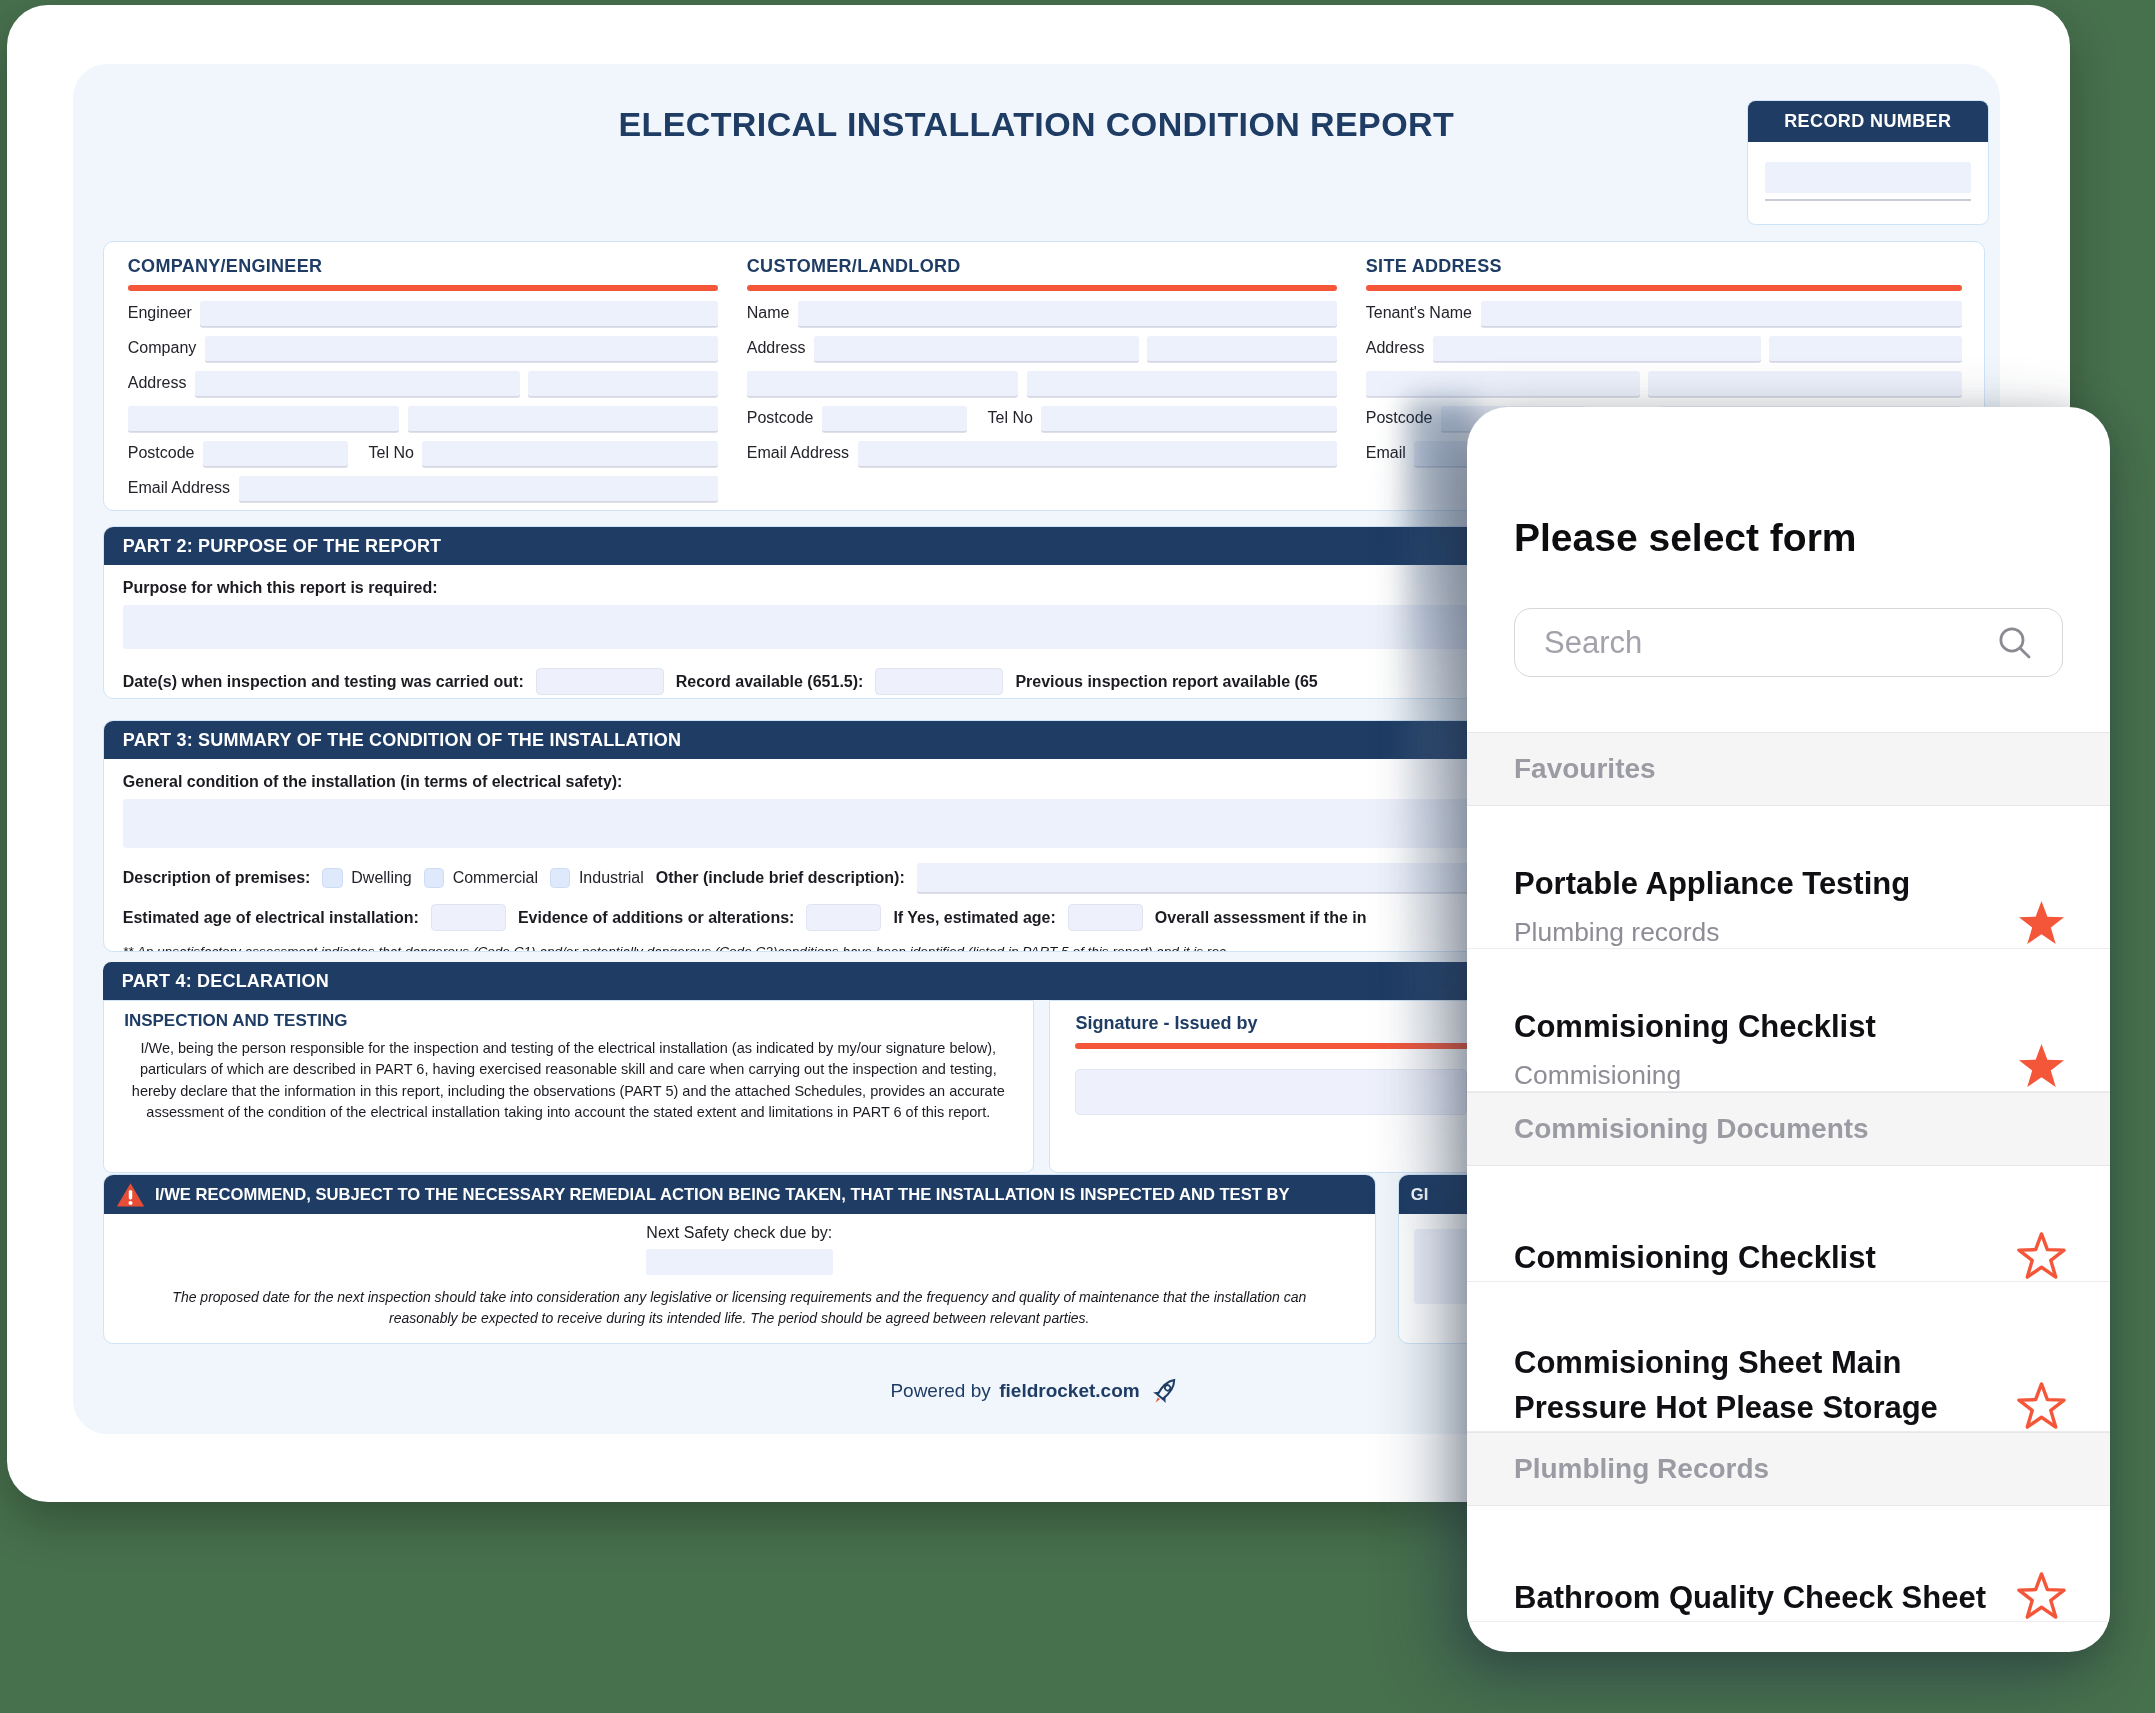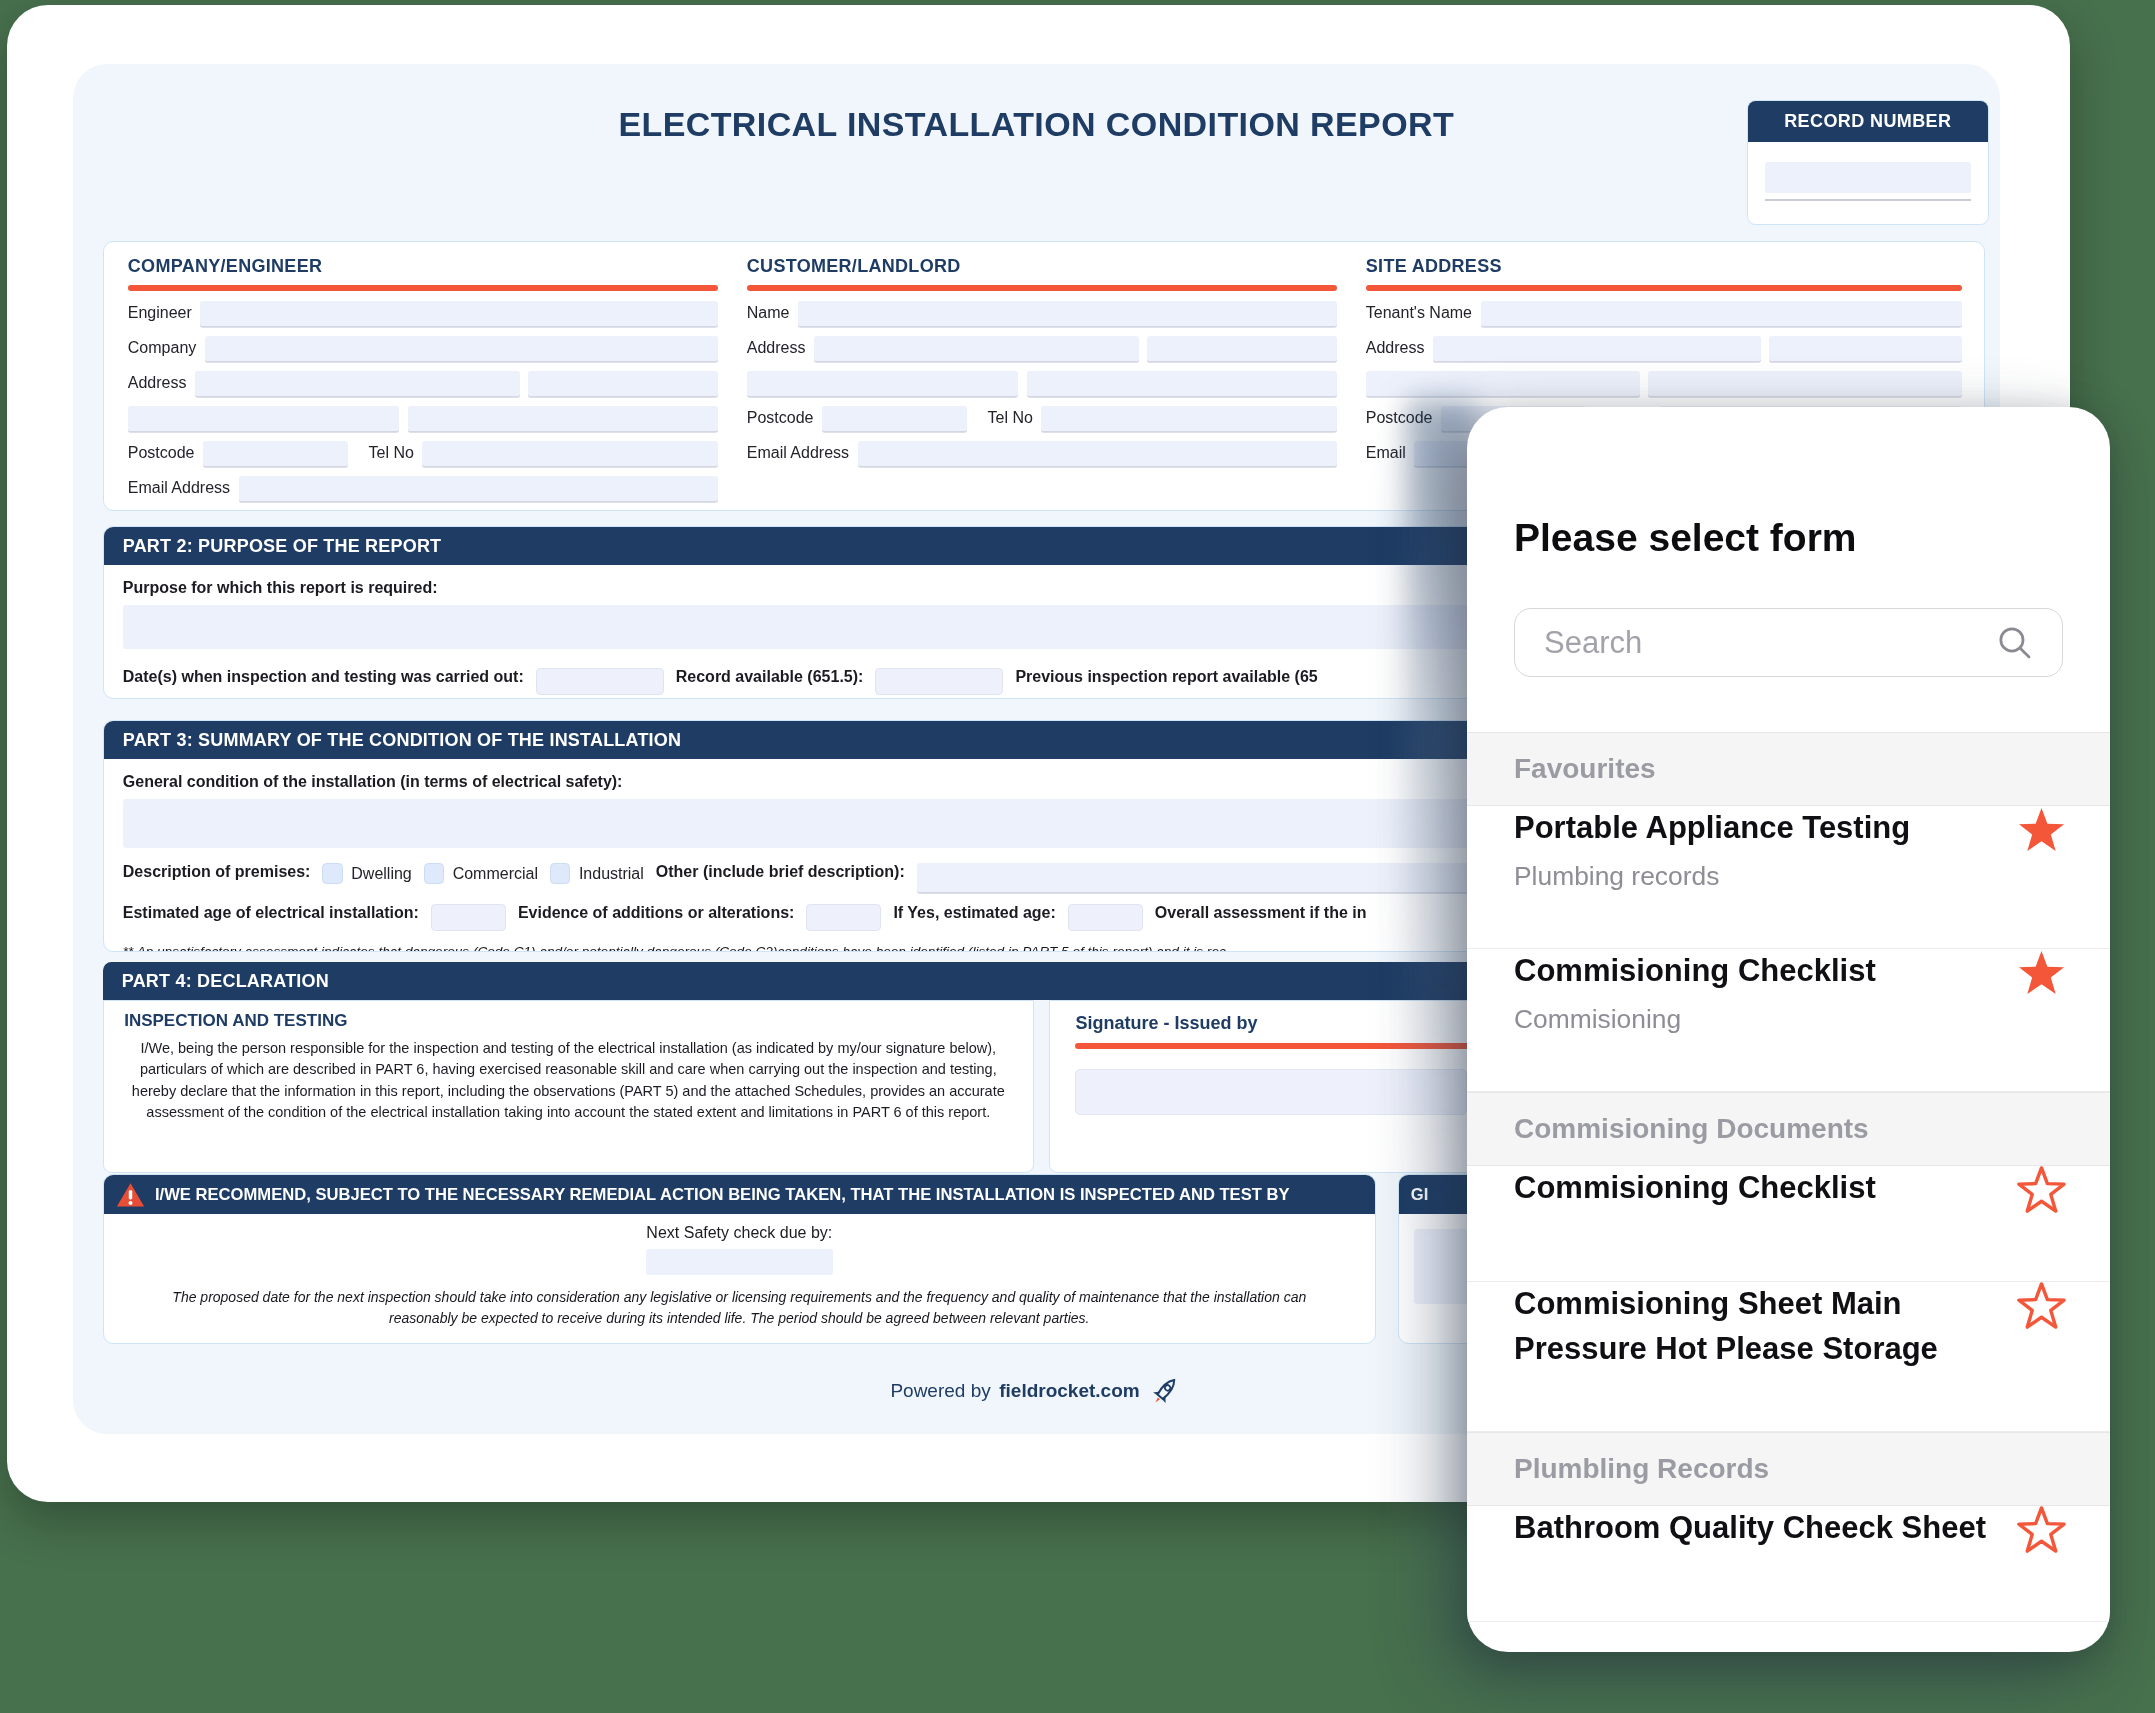--- a/index.html
+++ b/index.html
@@ -36,21 +36,21 @@
   .ml{margin-left:12px;}
 
   
   .partbox{overflow:hidden;}
   .part-header{height:38px;background:#1e3c64;display:flex;align-items:center;padding:0 19px;color:#fff;
                font-weight:700;font-size:18px;letter-spacing:0.2px;}
   .part-body{padding:13.6px 19px;}
   .blabel{font-size:16px;font-weight:700;color:#1b1b22;white-space:nowrap;}
   .rlabel{font-size:16px;color:#23232b;white-space:nowrap;}
   .textarea{margin-top:8.5px;height:44px;background:#edf1fb;border-radius:3.4px;}
-  .inline-row{display:flex;align-items:flex-start;gap:12px;margin-top:19px;}
+  .inline-row{display:flex;align-items:center;gap:12px;margin-top:19px;}
   .sinput{width:128px;height:27px;background:#eef1fb;border:1.7px solid #dfe3f2;border-radius:4.3px;box-sizing:border-box;}
   .sinput.tiny{width:75px;}
   .part2{left:30px;top:462px;width:1882px;height:173px;}
   .part3{left:30px;top:656px;width:1882px;height:232px;}
   .cb{width:20.4px;height:20.4px;background:#dfe9fc;border:1.7px solid #cddcf5;border-radius:4.3px;box-sizing:border-box;}
   .cbwrap{display:flex;align-items:center;gap:8.5px;}
   .grow{flex:1;}
   .foot-note{margin-top:12.8px;font-size:13.6px;font-style:italic;color:#15151c;font-weight:500;white-space:nowrap;overflow:hidden;}
 
   
@@ -88,21 +88,21 @@
          overflow:hidden;z-index:10;box-shadow:-24px 25.6px 68px rgba(40,55,80,.45),0 10.2px 38px rgba(0,0,0,.22);}
   .modal-head{padding:109px 47px 0;}
   .m-title{font-size:39px;font-weight:800;color:#0d0d10;}
   .m-search{margin-top:48px;height:69px;border:1.7px solid #d7d7dc;border-radius:17px;display:flex;align-items:center;
             padding:0 27px;background:#fff;box-sizing:border-box;}
   .m-search input{flex:1;border:none;outline:none;font-size:31px;color:#333;font-family:inherit;background:transparent;}
   .m-search input::placeholder{color:#a2a2aa;}
   .m-list{margin-top:55px;}
   .band{height:72px;background:#f5f5f6;border-top:0.9px solid #e7e7ea;border-bottom:0.9px solid #e7e7ea;display:flex;
         align-items:center;padding:0 47px;font-size:28px;font-weight:600;color:#9b9ba3;}
-  .mrow{display:flex;align-items:flex-start;padding:0 44px 0 47px;border-bottom:0.9px solid #ececef;background:#fff;box-sizing:border-box;}
+  .mrow{display:flex;align-items:flex-end;padding:0 44px 0 47px;border-bottom:0.9px solid #ececef;background:#fff;box-sizing:border-box;}
   .mrow .texts{flex:1;min-width:0;}
   .mrow-title{font-size:31px;font-weight:700;color:#101014;line-height:1.45;}
   .mrow-sub{font-size:26.4px;color:#8d8d95;margin-top:10.2px;}
   .h168{height:143px;}.h136{height:116px;}.h176{height:150px;}
   .star{width:49px;height:49px;flex:none;margin-left:24px;}
 
   .icon-sm{width:41px;height:41px;flex:none;}
   .tri{width:29px;height:25.6px;flex:none;}
   .rocket{width:34px;height:34px;}
 </style>

